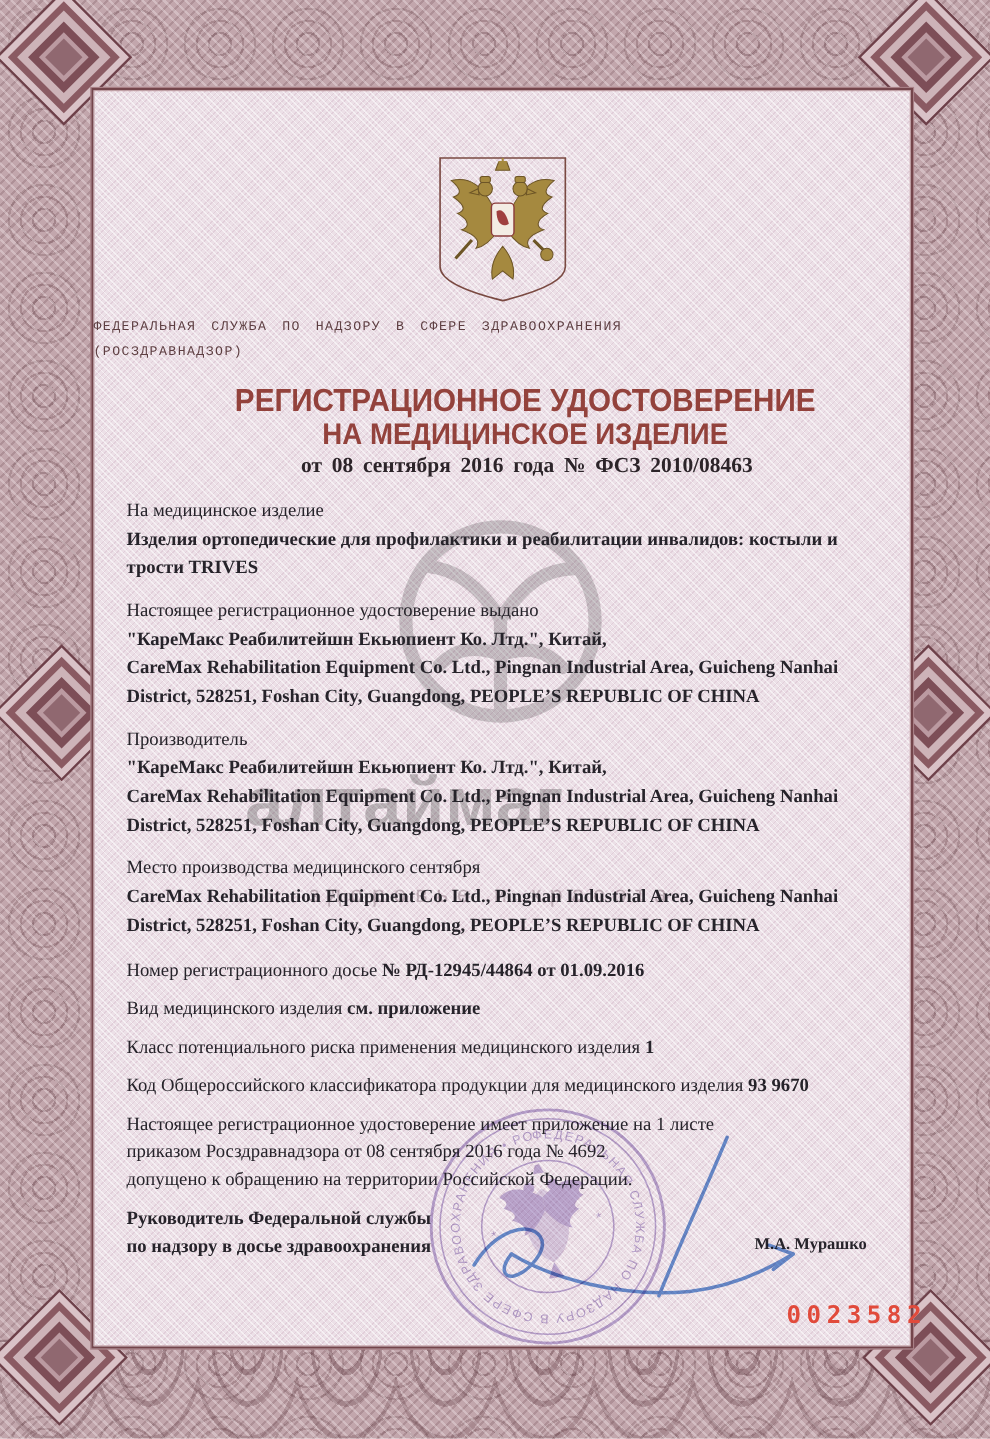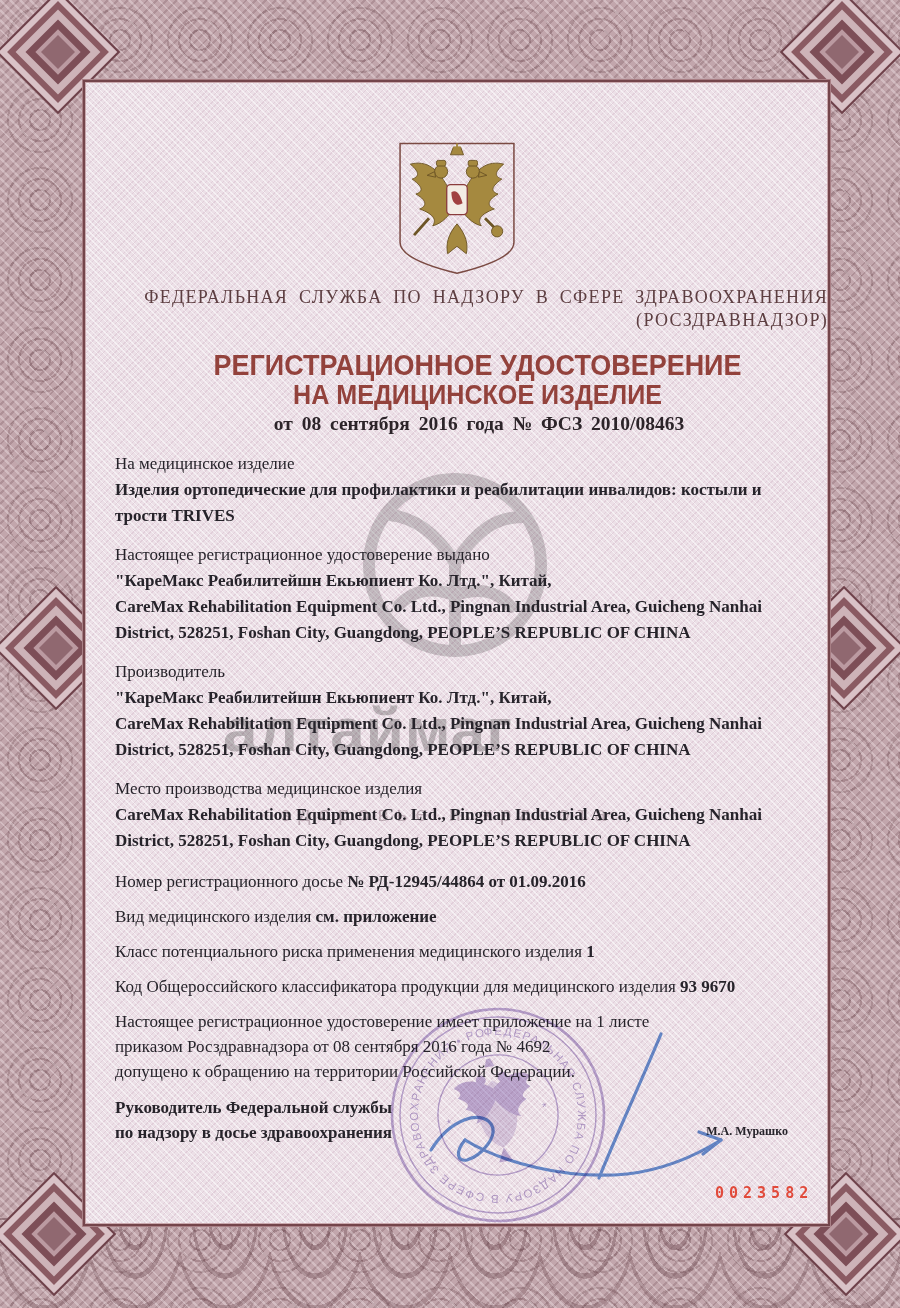--- a/index.html
+++ b/index.html
@@ -36,40 +36,40 @@
     background-image:
       repeating-linear-gradient(45deg, rgba(255,255,255,.55) 0 1px, transparent 1px 4px),
       repeating-linear-gradient(-45deg, rgba(197,160,182,.28) 0 1px, transparent 1px 4px);
     border:2px solid #74454b;
     box-shadow: 0 0 0 1px #a87f85, inset 0 0 0 1px #c9a8ad;
   }
   .content{position:relative; z-index:2; height:100%;}
 
   .emblem{width:134px; margin:56px auto 8px; display:block;}
 
-  .authority{ text-align:right; color:#5d3e41; font-size:18px; line-height:23px; letter-spacing:1.3px; word-spacing:5px;}
+  .authority{ text-align:left; color:#5d3e41; font-size:12px; line-height:23px; letter-spacing:1.3px; word-spacing:5px;font-family:Liberation Mono, monospace;}
   .doc-title{ margin-top:18px; text-align:center; color:#93423c;
     font-family:"Liberation Sans", sans-serif; font-weight:bold;padding-left:42px; }
   .doc-title .t1{font-size:29px; line-height:31px; transform:scaleX(.93); transform-origin:center;}
   .doc-title .t2{font-size:27px; line-height:29px; transform:scaleX(.93); transform-origin:center;}
   .date-line{ margin-top:3px; text-align:center; color:#2c2429; font-weight:bold; font-size:19.5px; word-spacing:4px;margin-left:45px;}
 
   .body{ margin:16px 28px 0 30px; color:#26232a; font-size:17px; line-height:26px;}
   .blk{ margin-bottom:13px;}
   .b{font-weight:bold;}
   .inline-blk{margin-bottom:9px;}
   .appendix{margin-top:3px; line-height:25px; margin-bottom:11px;}
   .sign-row{ display:flex; justify-content:space-between; align-items:flex-end; margin-top:9px;}
   .sign-title{font-weight:bold; line-height:25px;}
-  .sign-name{font-weight:bold; font-size:12px; padding-right:12px; padding-bottom:1px; white-space:nowrap;}
+  .sign-name{font-weight:bold; font-size:15px; padding-right:12px; padding-bottom:1px; white-space:nowrap;}
 
   .serial{
     position:absolute; z-index:4; left:630px; top:1102px;
     font-family:"DejaVu Sans Mono", monospace; font-weight:bold;
-    color:#e14a3b; font-size:15px; letter-spacing:5px;
+    color:#e14a3b; font-size:22px; letter-spacing:5px;
   }
 
   .wm-circle{position:absolute; z-index:1; left:270px; top:383px; opacity:.40; mix-blend-mode:multiply;}
   .wm-brand{
     position:absolute; z-index:1; left:138px; top:612px; width:480px;
     font-family:"Liberation Sans", sans-serif; font-weight:bold;
     font-size:62px; letter-spacing:1px; color:#8f8f8f; opacity:.52; mix-blend-mode:multiply;
   }
   .wm-slogan{
     position:absolute; z-index:1; left:196px; top:720px;
@@ -155,21 +155,21 @@
           <div class="b">CareMax Rehabilitation Equipment Co. Ltd., Pingnan Industrial Area, Guicheng Nanhai District, 528251, Foshan City, Guangdong, PEOPLE’S REPUBLIC OF CHINA</div>
         </div>
 
         <div class="blk">
           <div>Производитель</div>
           <div class="b">"КареМакс Реабилитейшн Екьюпиент Ко. Лтд.", Китай,</div>
           <div class="b">CareMax Rehabilitation Equipment Co. Ltd., Pingnan Industrial Area, Guicheng Nanhai District, 528251, Foshan City, Guangdong, PEOPLE’S REPUBLIC OF CHINA</div>
         </div>
 
         <div class="blk">
-          <div>Место производства медицинское изделия</div>
+          <div>Место производства медицинского сентября</div>
           <div class="b">CareMax Rehabilitation Equipment Co. Ltd., Pingnan Industrial Area, Guicheng Nanhai District, 528251, Foshan City, Guangdong, PEOPLE’S REPUBLIC OF CHINA</div>
         </div>
 
         <div class="inline-blk" style="margin-top:15px;">
           <span>Номер регистрационного досье </span><span class="b">№ РД-12945/44864 от 01.09.2016</span>
         </div>
 
         <div class="inline-blk">
           <span>Вид медицинского изделия </span><span class="b">см. приложение</span>
         </div>

